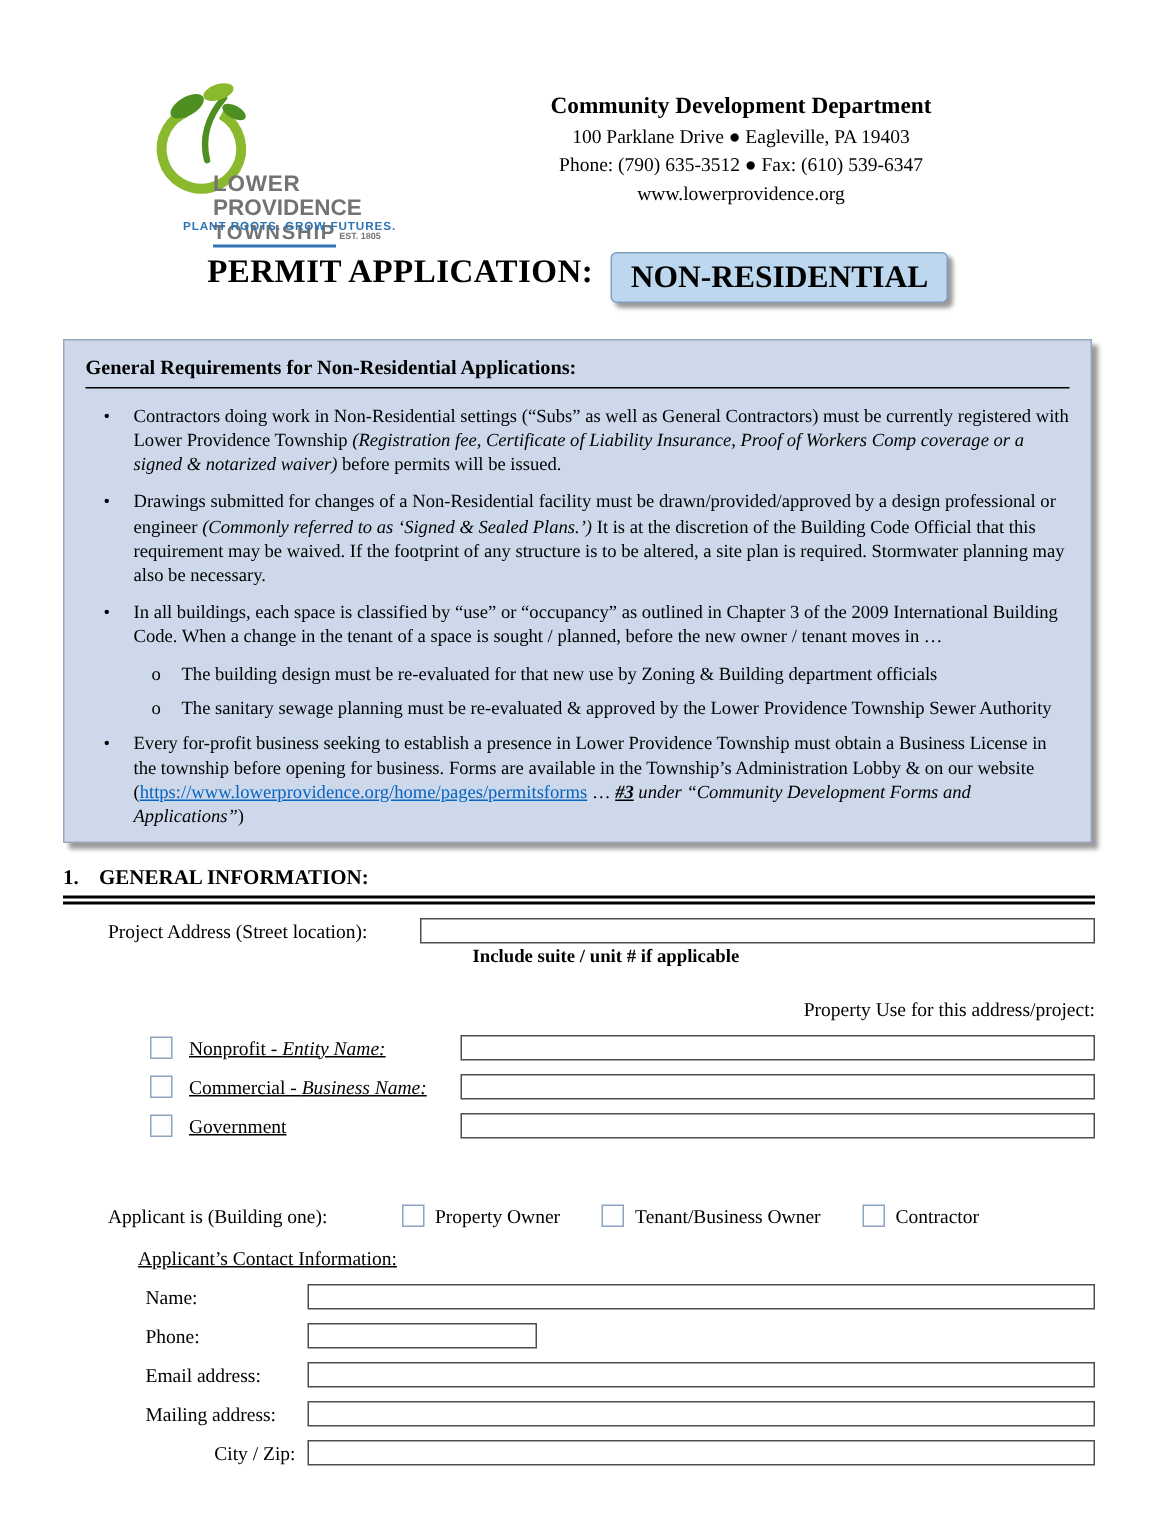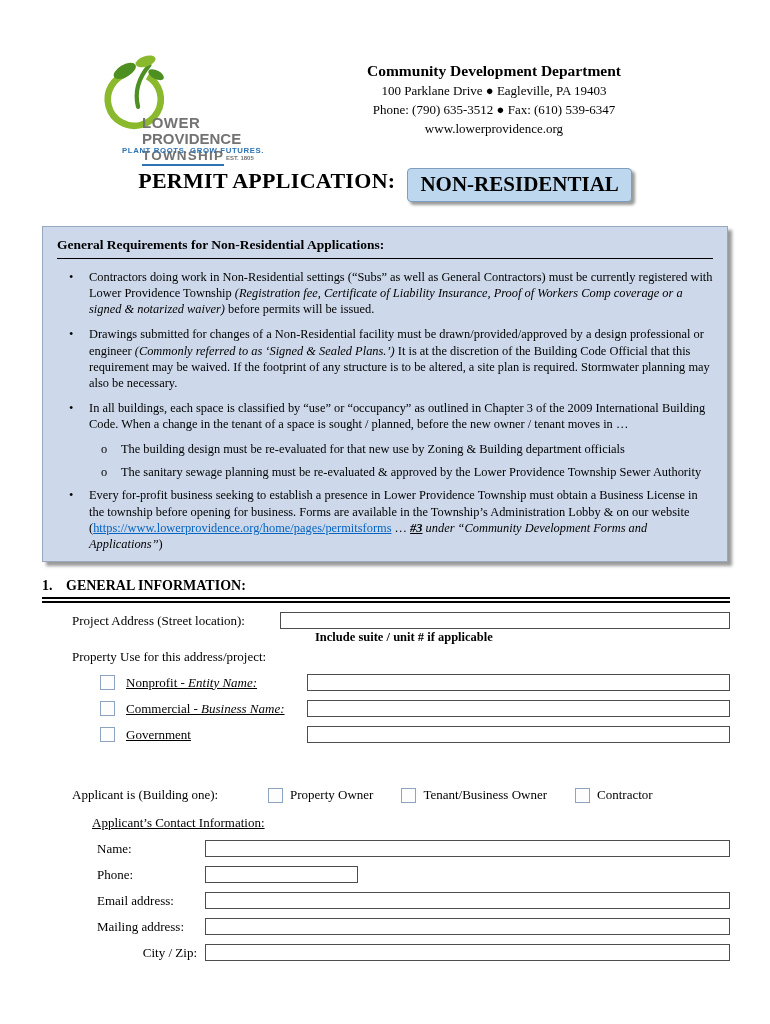--- a/index.html
+++ b/index.html
@@ -56,30 +56,30 @@
   .form { position:absolute; top:608px; left:42px; right:40px; font-size:13px; }
   .box { border:1px solid #4d4d4d; background:#fff; height:17px; box-sizing:border-box;
          font-family:inherit; font-size:12.5px; padding:0 3px; }
   .grow { flex:1; min-width:0; }
   .cb { width:13px; height:13px; border:1px solid #8ea3c0; background:#fdfdfd; display:inline-block; flex:none; }
 
   .row { display:flex; align-items:center; }
   .addr-row { padding-left:30px; margin-top:4px; }
   .addr-row .flabel { width:208px; flex:none; }
   .suite-note { margin-left:273px; margin-top:1px; font-weight:bold; font-size:12.5px; }
-  .puse-row { padding-left:30px; margin-top:4px; }
+  .puse-row { padding-left:30px; margin-top:20px;justify-content:flex-end; }
 
   .use-row { display:flex; align-items:center; padding-left:58px; margin-top:9px; }
   .use-row .cb { margin-right:11px; }
   .use-row .use-label { width:181px; flex:none; }
   .u { text-decoration:underline; }
 
   .applicant-row { display:flex; align-items:center; padding-left:30px; margin-top:44px; }
   .applicant-row .flabel { width:196px; flex:none; }
-  .app-opt { display:flex; align-items:flex-end; margin-right:28px; }
+  .app-opt { display:flex; align-items:flex-start; margin-right:28px; }
   .app-opt .cb { margin-right:7px; }
 
   .contact-heading { padding-left:50px; margin-top:12px; }
   .contact-row { display:flex; align-items:center; padding-left:55px; margin-top:9px; }
   .contact-row .clabel { width:108px; flex:none; }
   .clabel.right { text-align:right; padding-right:8px; box-sizing:border-box; }
   .phone-box { width:153px; flex:none; }
 </style>
 </head>
 <body>

